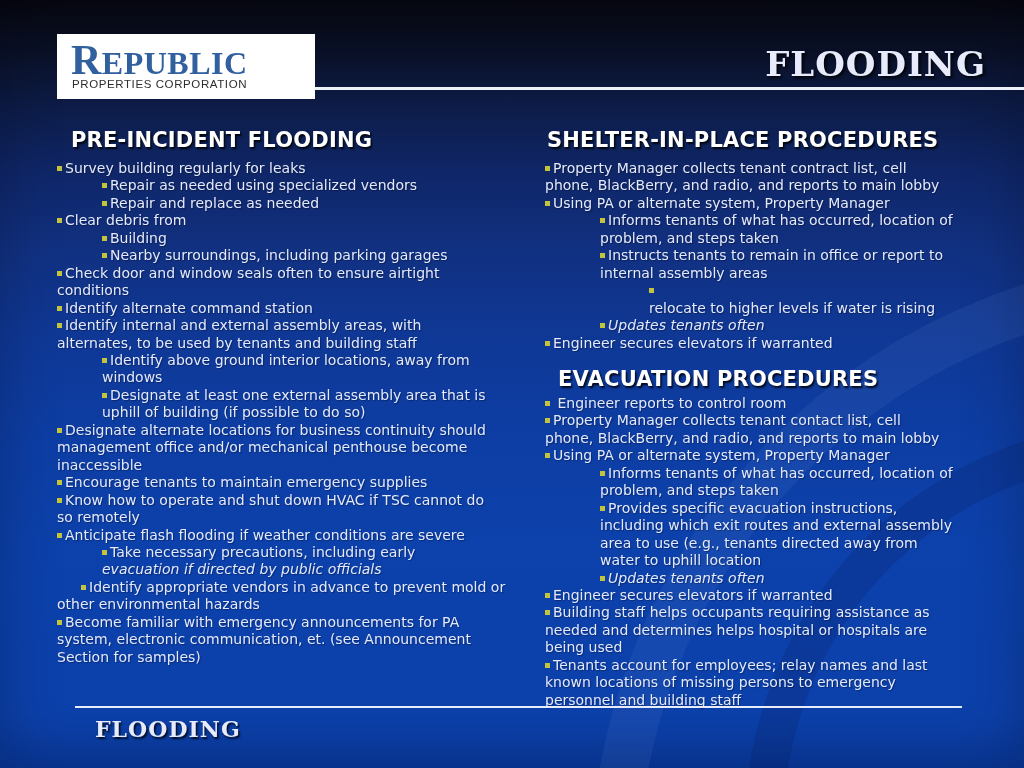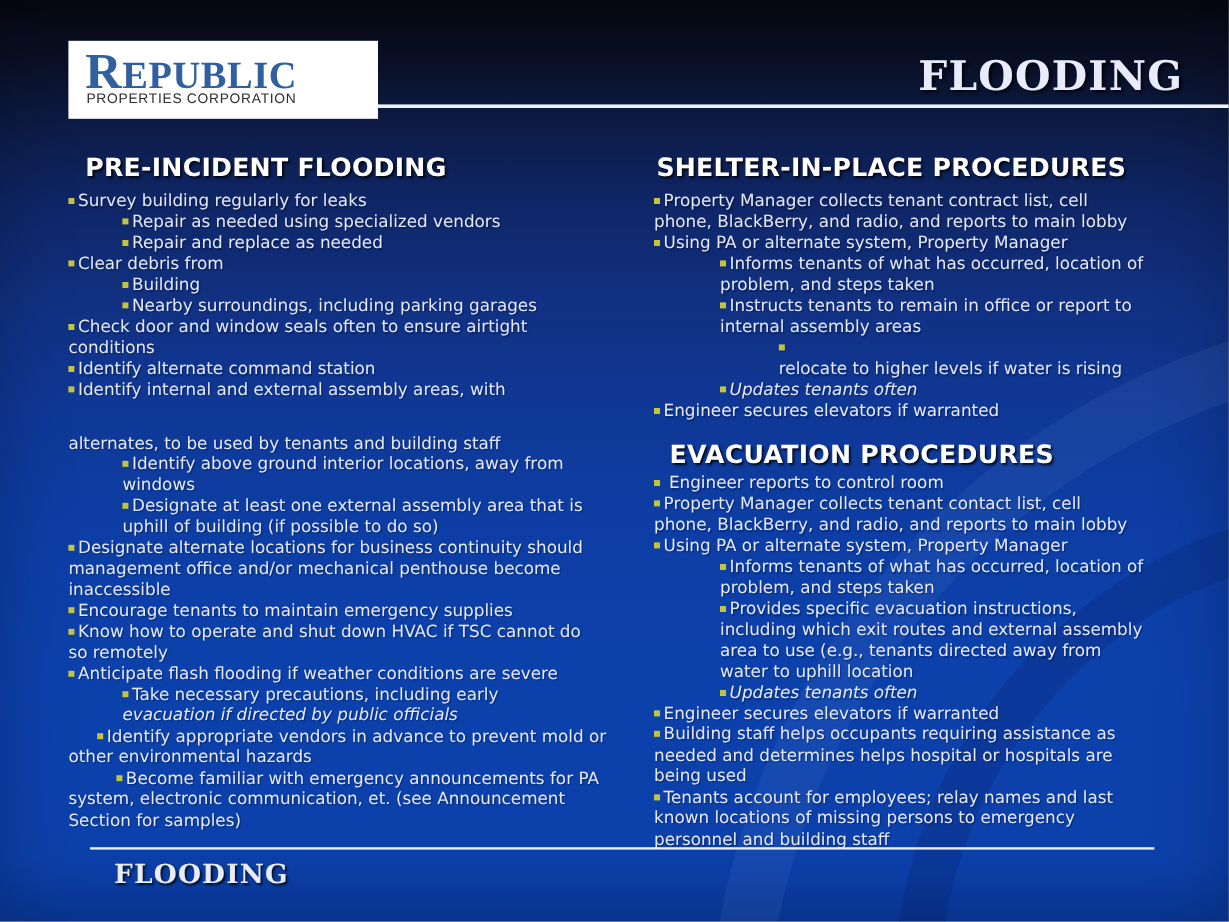--- a/index.html
+++ b/index.html
@@ -109,37 +109,37 @@
         <div class="line" style="padding-left: 0px;"><span class="bullet"></span><span class="line-text">Survey building regularly for leaks</span></div>
         <div class="line" style="padding-left: 45px;"><span class="bullet"></span><span class="line-text">Repair as needed using specialized vendors</span></div>
         <div class="line" style="padding-left: 45px;"><span class="bullet"></span><span class="line-text">Repair and replace as needed</span></div>
         <div class="line" style="padding-left: 0px;"><span class="bullet"></span><span class="line-text">Clear debris from</span></div>
         <div class="line" style="padding-left: 45px;"><span class="bullet"></span><span class="line-text">Building</span></div>
         <div class="line" style="padding-left: 45px;"><span class="bullet"></span><span class="line-text">Nearby surroundings, including parking garages</span></div>
         <div class="line" style="padding-left: 0px;"><span class="bullet"></span><span class="line-text">Check door and window seals often to ensure airtight</span></div>
         <div class="line" style="padding-left: 0px;"><span class="line-text">conditions</span></div>
         <div class="line" style="padding-left: 0px;"><span class="bullet"></span><span class="line-text">Identify alternate command station</span></div>
         <div class="line" style="padding-left: 0px;"><span class="bullet"></span><span class="line-text">Identify internal and external assembly areas, with</span></div>
-        <div class="line" style="padding-left: 0px; margin-top: 27px;"><span class="line-text">alternates, to be used by tenants and building staff</span></div>
+        <div class="line" style="padding-left: 0px;"><span class="line-text">alternates, to be used by tenants and building staff</span></div>
         <div class="line" style="padding-left: 45px;"><span class="bullet"></span><span class="line-text">Identify above ground interior locations, away from</span></div>
         <div class="line" style="padding-left: 45px;"><span class="line-text">windows</span></div>
         <div class="line" style="padding-left: 45px;"><span class="bullet"></span><span class="line-text">Designate at least one external assembly area that is</span></div>
         <div class="line" style="padding-left: 45px;"><span class="line-text">uphill of building (if possible to do so)</span></div>
         <div class="line" style="padding-left: 0px;"><span class="bullet"></span><span class="line-text">Designate alternate locations for business continuity should</span></div>
         <div class="line" style="padding-left: 0px;"><span class="line-text">management office and/or mechanical penthouse become</span></div>
         <div class="line" style="padding-left: 0px;"><span class="line-text">inaccessible</span></div>
         <div class="line" style="padding-left: 0px;"><span class="bullet"></span><span class="line-text">Encourage tenants to maintain emergency supplies</span></div>
         <div class="line" style="padding-left: 0px;"><span class="bullet"></span><span class="line-text">Know how to operate and shut down HVAC if TSC cannot do</span></div>
         <div class="line" style="padding-left: 0px;"><span class="line-text">so remotely</span></div>
         <div class="line" style="padding-left: 0px;"><span class="bullet"></span><span class="line-text">Anticipate flash flooding if weather conditions are severe</span></div>
         <div class="line" style="padding-left: 45px;"><span class="bullet"></span><span class="line-text">Take necessary precautions, including early</span></div>
         <div class="line" style="padding-left: 45px; font-style: italic;"><span class="line-text">evacuation if directed by public officials</span></div>
         <div class="line" style="padding-left: 0px; margin-left: 24px;"><span class="bullet"></span><span class="line-text">Identify appropriate vendors in advance to prevent mold or</span></div>
         <div class="line" style="padding-left: 0px;"><span class="line-text">other environmental hazards</span></div>
-        <div class="line" style="padding-left: 0px; text-align: center;"><span class="bullet"></span><span class="line-text">Become familiar with emergency announcements for PA</span></div>
+        <div class="line" style="padding-left: 0px;"><span class="bullet"></span><span class="line-text">Become familiar with emergency announcements for PA</span></div>
         <div class="line" style="padding-left: 0px;"><span class="line-text">system, electronic communication, et. (see Announcement</span></div>
         <div class="line" style="padding-left: 0px;"><span class="line-text">Section for samples)</span></div>
       </div>
   </div>
 
   <div class="column column-right">
     <h2 class="heading heading-shelter">SHELTER-IN-PLACE PROCEDURES</h2>
     <div class="lines">
         <div class="line" style="padding-left: 0px;"><span class="bullet"></span><span class="line-text">Property Manager collects tenant contract list, cell</span></div>
         <div class="line" style="padding-left: 0px;"><span class="line-text">phone, BlackBerry, and radio, and reports to main lobby</span></div>

